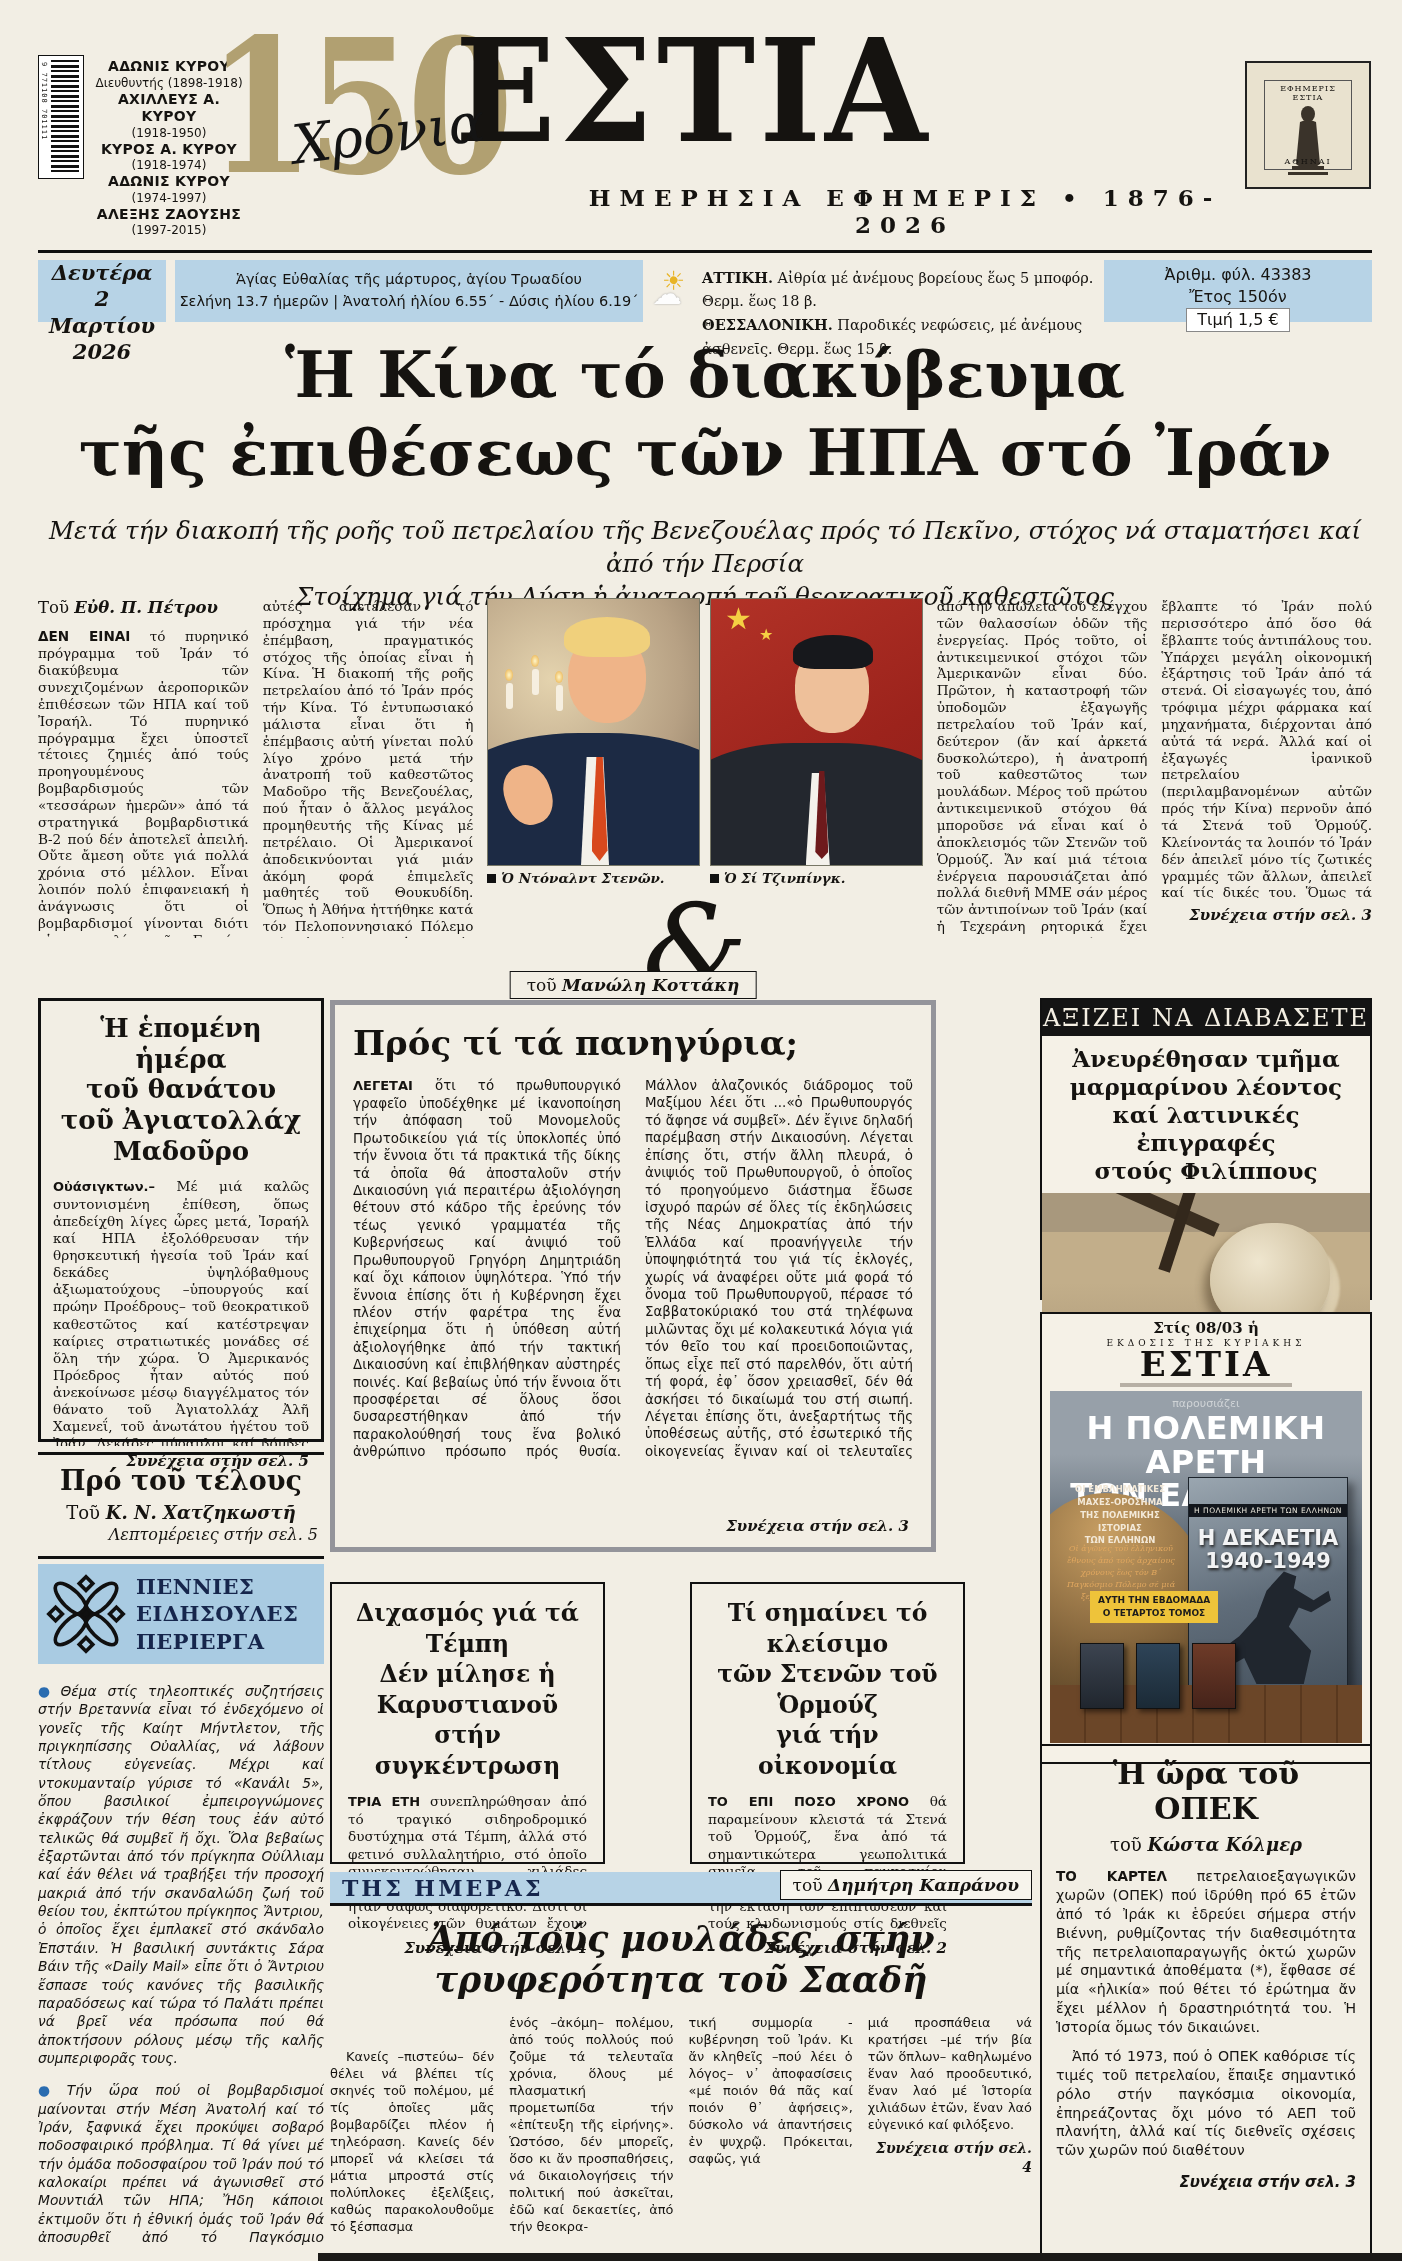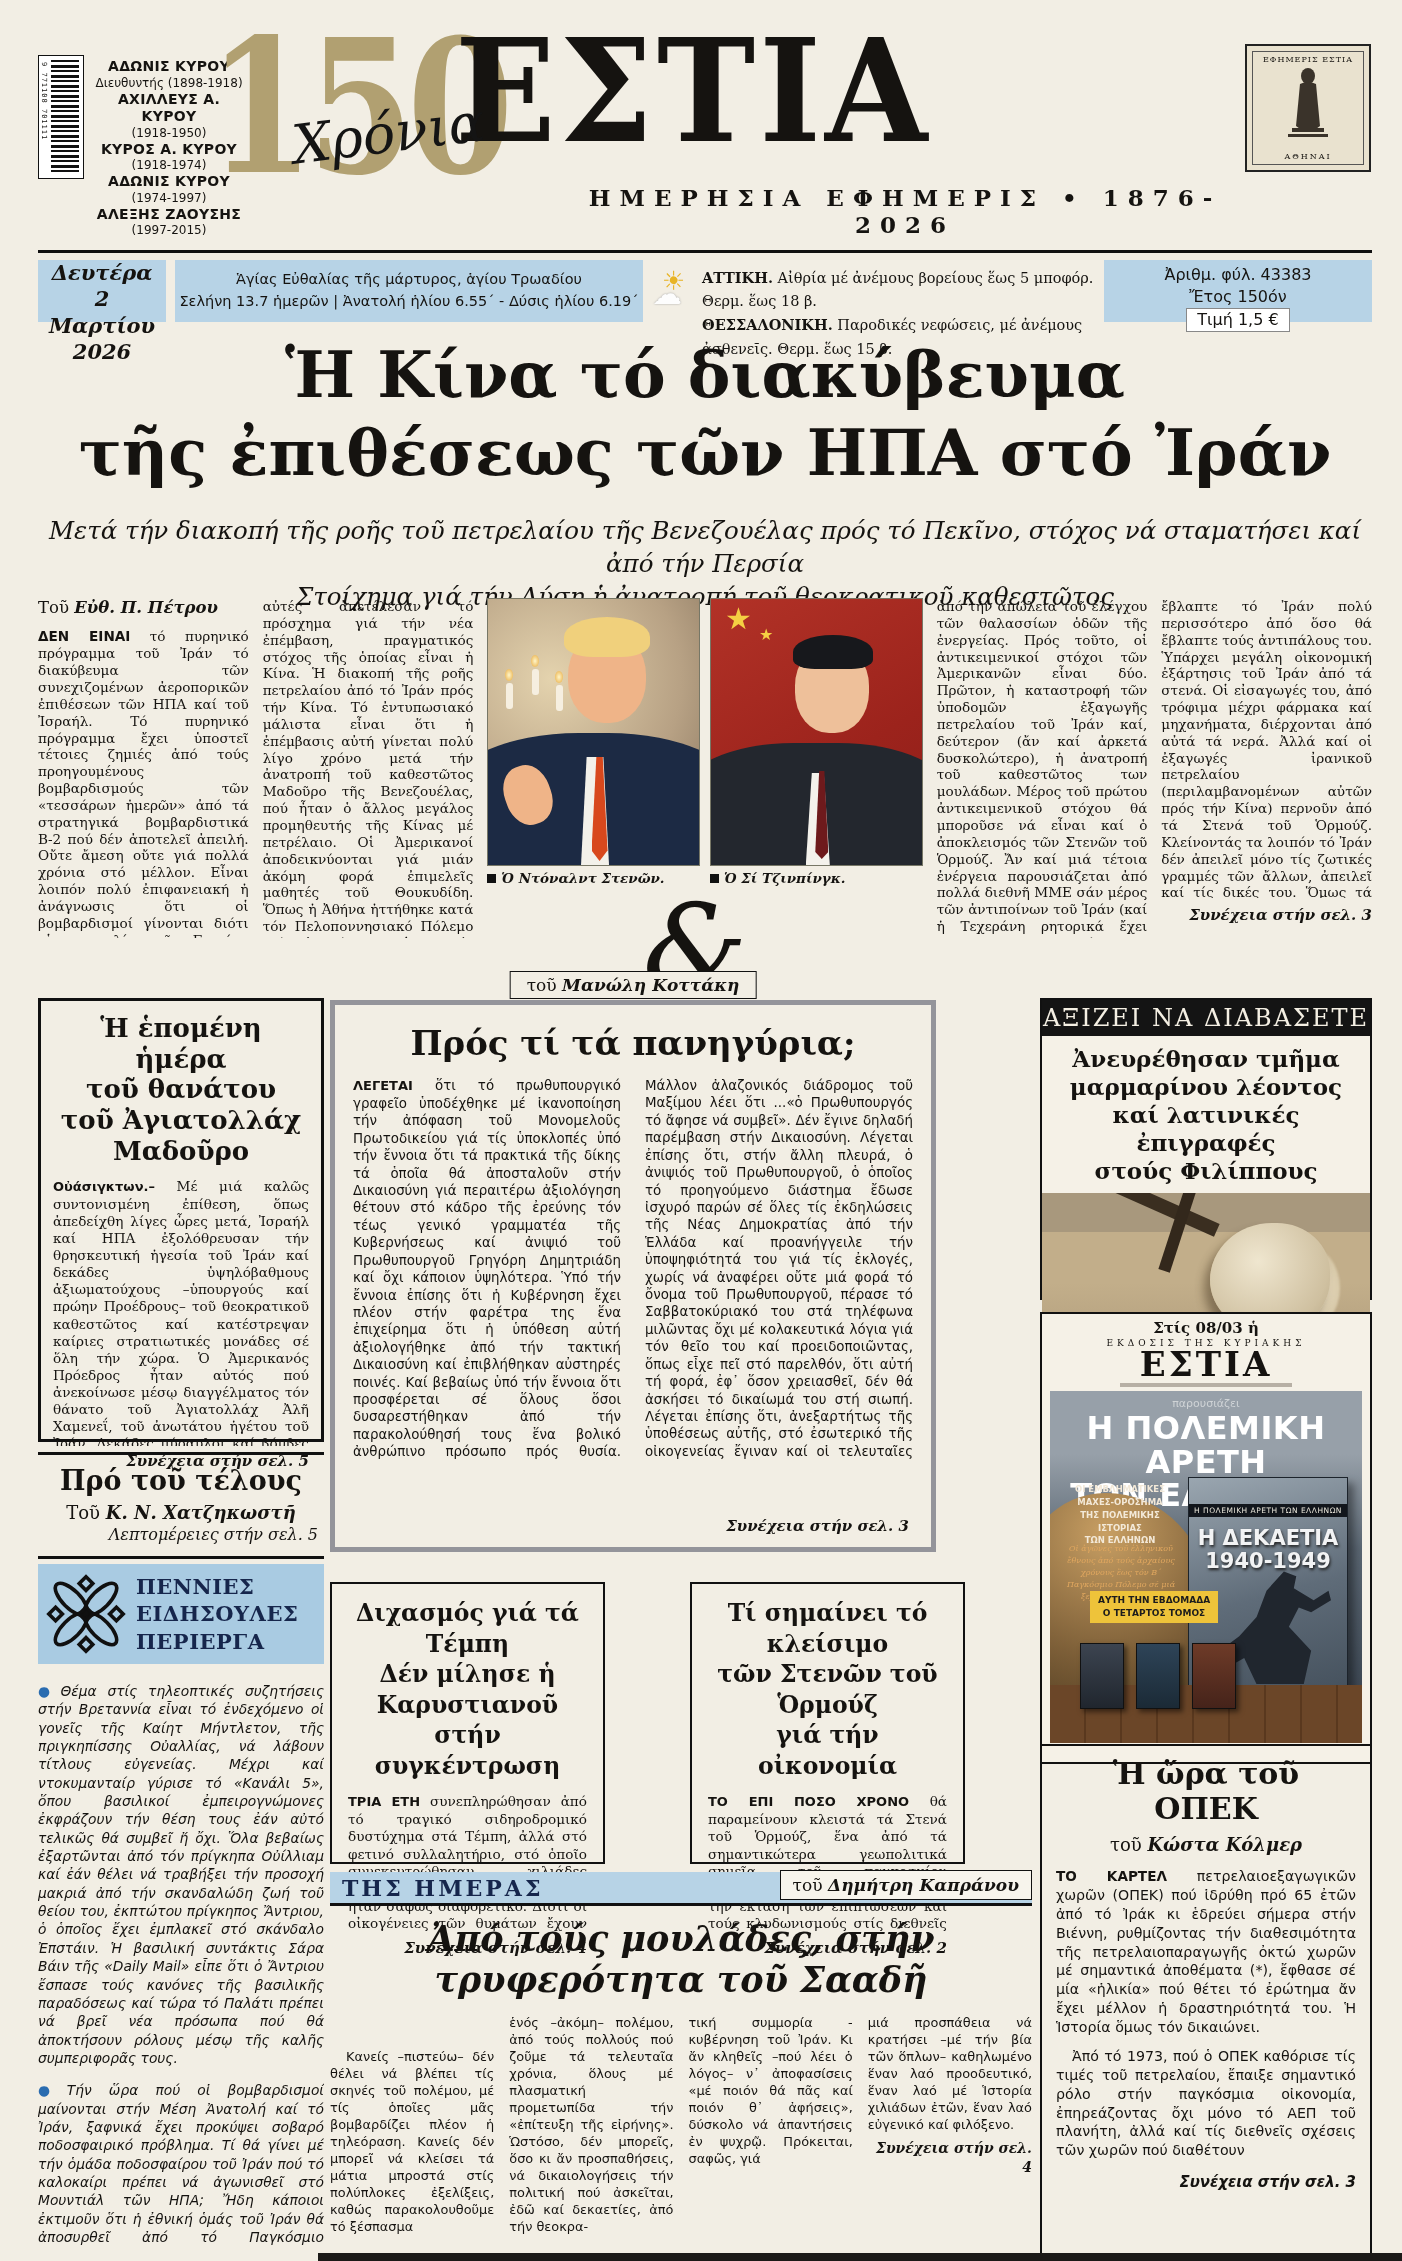--- a/index.html
+++ b/index.html
@@ -16,21 +16,21 @@
   #barcode{position:absolute;left:38px;top:55px;width:46px;height:124px;background:#fff;border:1.5px solid #111;padding:4px 4px 4px 12px}
   #barcode .bars{width:100%;height:100%;background:repeating-linear-gradient(to bottom,#111 0 2px,transparent 2px 5px,#111 5px 8px,transparent 8px 10px)}
   #barcode .num{position:absolute;left:1px;top:6px;writing-mode:vertical-rl;font-size:7px;font-family:"DejaVu Sans Mono",monospace;letter-spacing:1px}
   #founders{position:absolute;left:88px;top:58px;width:162px;text-align:center;line-height:1.25}
   #founders .n{font-weight:bold;font-size:14px;font-family:"DejaVu Sans",sans-serif;letter-spacing:.3px}
   #founders .y{font-size:12px;font-family:"DejaVu Sans",sans-serif}
   #anniv150{position:absolute;left:208px;top:14px;font-size:186px;font-weight:bold;color:#b1a071;transform:scaleX(.82);transform-origin:left top;line-height:1;letter-spacing:-8px;z-index:1}
   #chronia{position:absolute;left:292px;top:102px;font-size:54px;font-style:italic;transform:rotate(-7deg);z-index:3;color:#141414}
   #logo{position:absolute;left:455px;top:20px;font-size:132px;font-weight:bold;letter-spacing:4px;line-height:1;transform:scaleY(1.08);transform-origin:left top;z-index:2}
   #tagline{position:absolute;left:560px;top:184px;width:690px;text-align:center;font-size:23px;font-weight:bold;letter-spacing:9px}
-  #emblem{position:absolute;left:1245px;top:44px;width:126px;height:128px;border:2px solid #222;background:#e9e2cf;padding:5px}
+  #emblem{position:absolute;left:1245px;top:61px;width:126px;height:128px;border:2px solid #222;background:#e9e2cf;padding:17px}
   #emblem .inner{border:1px solid #555;height:100%;position:relative;text-align:center}
   #emblem .t{font-size:8px;letter-spacing:1px;margin-top:3px}
   #emblem .b{position:absolute;bottom:3px;left:0;right:0;font-size:8px;letter-spacing:2px}
   #rule-top{position:absolute;left:38px;right:30px;top:250px;height:3px;background:#111}
 
   
   #infobar{position:absolute;left:38px;right:30px;top:260px;height:62px;display:flex;gap:9px}
   .bluebox{background:#b7d3e6}
   #date-box{width:128px;text-align:center;font-weight:bold;font-style:italic;font-size:21px;line-height:1.25;padding-top:0}
   #saints-box{flex:0 0 468px;text-align:center;font-family:"DejaVu Sans",sans-serif;font-size:14.5px;line-height:1.55;padding-top:8px}
@@ -90,21 +90,21 @@
   #pennies{position:absolute;left:38px;top:1564px;width:286px;height:100px;background:#a9cbe2;display:flex;align-items:center;gap:10px;padding:8px}
   #pennies .txt{color:#16264c;font-weight:bold;font-size:21px;line-height:1.3;letter-spacing:.5px}
   #bullets{position:absolute;left:38px;top:1682px;width:286px;height:566px;font-family:"DejaVu Sans",sans-serif;font-style:italic;font-size:13.8px;line-height:1.33}
   #bullets p{margin-bottom:14px;text-align:justify}
   #bullets .dot{color:#2a6cb0;font-style:normal;margin-right:4px}
 
   
   #kottakis{position:absolute;left:330px;top:1000px;width:606px;height:552px;border:5px solid #94949a;background:#f2eee4;padding:14px 18px}
   #kottakis .label{position:absolute;top:-34px;left:50%;transform:translateX(-50%);background:#f2eee4;border:1.5px solid #111;padding:3px 16px;font-size:17px;white-space:nowrap}
   #kottakis .label b{font-style:italic}
-  #kottakis h2{text-align:center;font-size:34px;margin:4px 0 14px}
+  #kottakis h2{text-align:left;font-size:34px;margin:4px 0 14px}
   #kottakis .cols{column-count:2;column-gap:24px;font-family:"DejaVu Sans",sans-serif;font-size:13.4px;line-height:1.3;text-align:justify;height:396px;overflow:hidden}
   #kottakis .cols b:first-child{font-size:13px}
   #kottakis .cont{position:absolute;right:22px;bottom:12px;font-size:15px}
 
   
   .midbox{position:absolute;top:1582px;width:275px;height:282px;border:2px solid #111;padding:14px 16px 10px}
   .midbox h2{text-align:center;font-size:23.5px;line-height:1.3;margin-bottom:12px}
   .midbox .body{font-size:13.6px;line-height:1.28;text-align:justify;height:142px;overflow:hidden}
   .midbox .cont{font-size:15px;margin-top:4px}
 

